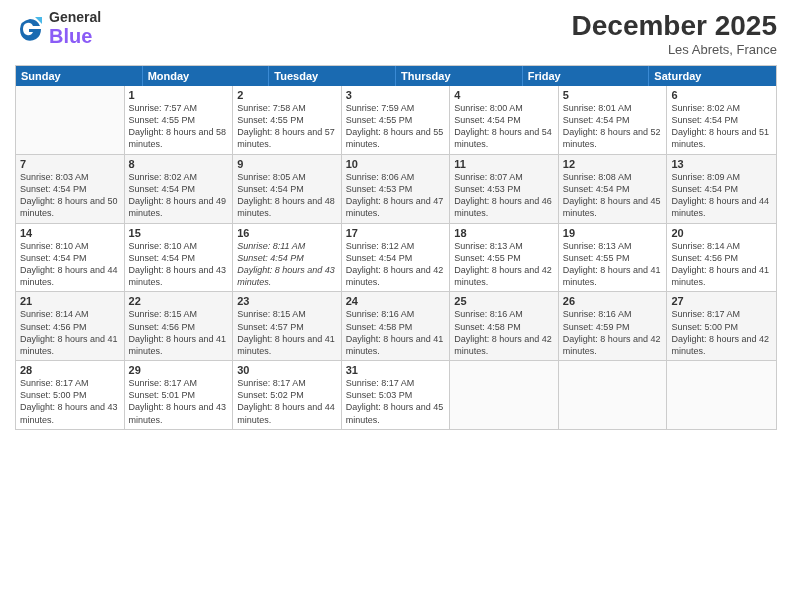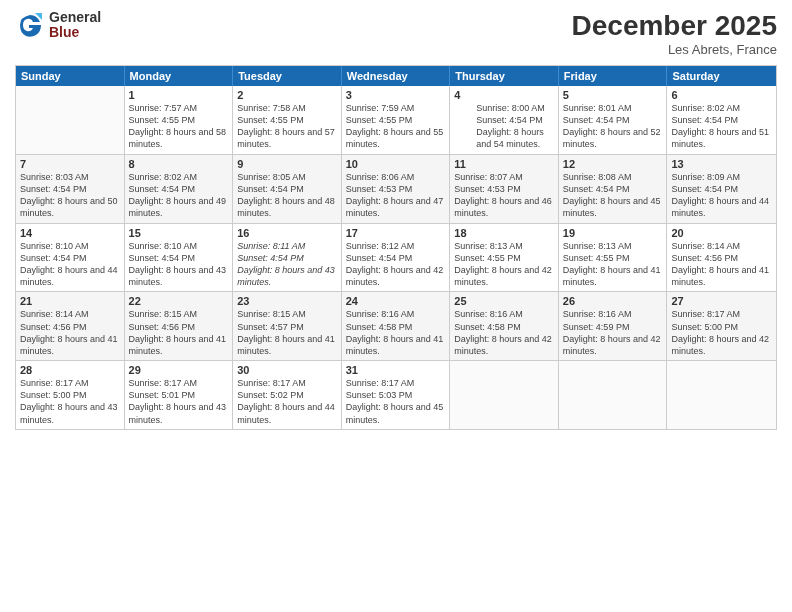--- a/index.html
+++ b/index.html
@@ -33,23 +33,23 @@
       display: flex;
       flex-direction: column;
       line-height: 1.1;
     }
     .logo-general {
       font-size: 14px;
       font-weight: bold;
       color: #333;
     }
     .logo-blue {
-      font-size: 14px;
-      font-weight: bold;
-      color: #7f1d1d;
+      font-size: 20px;
+      font-weight: bold;
+      color: #8b5cf6;
     }
     .logo-icon {
       width: 30px;
       height: 30px;
     }
     .title-area {
       text-align: right;
       margin-left: 44px;
     }
     .month-title {
@@ -62,21 +62,21 @@
       color: #555;
     }
     .calendar {
       flex: 1;
       display: flex;
       flex-direction: column;
       border: 1px solid #ccc;
     }
     .cal-header {
       display: grid;
-      grid-template-columns: repeat(7, 1fr);
+      grid-template-columns: repeat(6, 1fr);
       background: #1a6ab1;
     }
     .cal-header-cell {
       color: #fff;
       font-weight: bold;
       font-size: 11px;
       padding: 4px 5px;
       border-right: 1px solid #3a8ad4;
       text-align: left;
     }
@@ -138,21 +138,20 @@
       <div class="month-title">December 2025</div>
       <div class="location">Les Abrets, France</div>
     </div>
   </div>
 
   <div class="calendar">
     <div class="cal-header">
     <div class="cal-header-cell">Sunday</div>
         <div class="cal-header-cell">Monday</div>
         <div class="cal-header-cell">Tuesday</div>
-        <div class="cal-header-cell">Wednesday</div>
         <div class="cal-header-cell">Thursday</div>
         <div class="cal-header-cell">Friday</div>
         <div class="cal-header-cell">Saturday</div>
       </div>
     <div class="cal-body">
     <div class="cal-row">
           <div class="cal-cell empty"></div>
           <div class="cal-cell">
             <div class="day-num">1</div>
             <div class="day-info" style="white-space: pre-line;">Sunrise: 7:57 AM
@@ -166,21 +165,21 @@
 Daylight: 8 hours and 57 minutes.</div>
           </div>
           <div class="cal-cell">
             <div class="day-num">3</div>
             <div class="day-info" style="white-space: pre-line;">Sunrise: 7:59 AM
 Sunset: 4:55 PM
 Daylight: 8 hours and 55 minutes.</div>
           </div>
           <div class="cal-cell">
             <div class="day-num">4</div>
-            <div class="day-info" style="white-space: pre-line; margin-left: 22px;">Sunrise: 8:00 AM
+            <div class="day-info" style="white-space: pre-line;">Sunrise: 8:00 AM
 Sunset: 4:54 PM
 Daylight: 8 hours and 54 minutes.</div>
           </div>
           <div class="cal-cell">
             <div class="day-num">5</div>
             <div class="day-info" style="white-space: pre-line;">Sunrise: 8:01 AM
 Sunset: 4:54 PM
 Daylight: 8 hours and 52 minutes.</div>
           </div>
           <div class="cal-cell">

